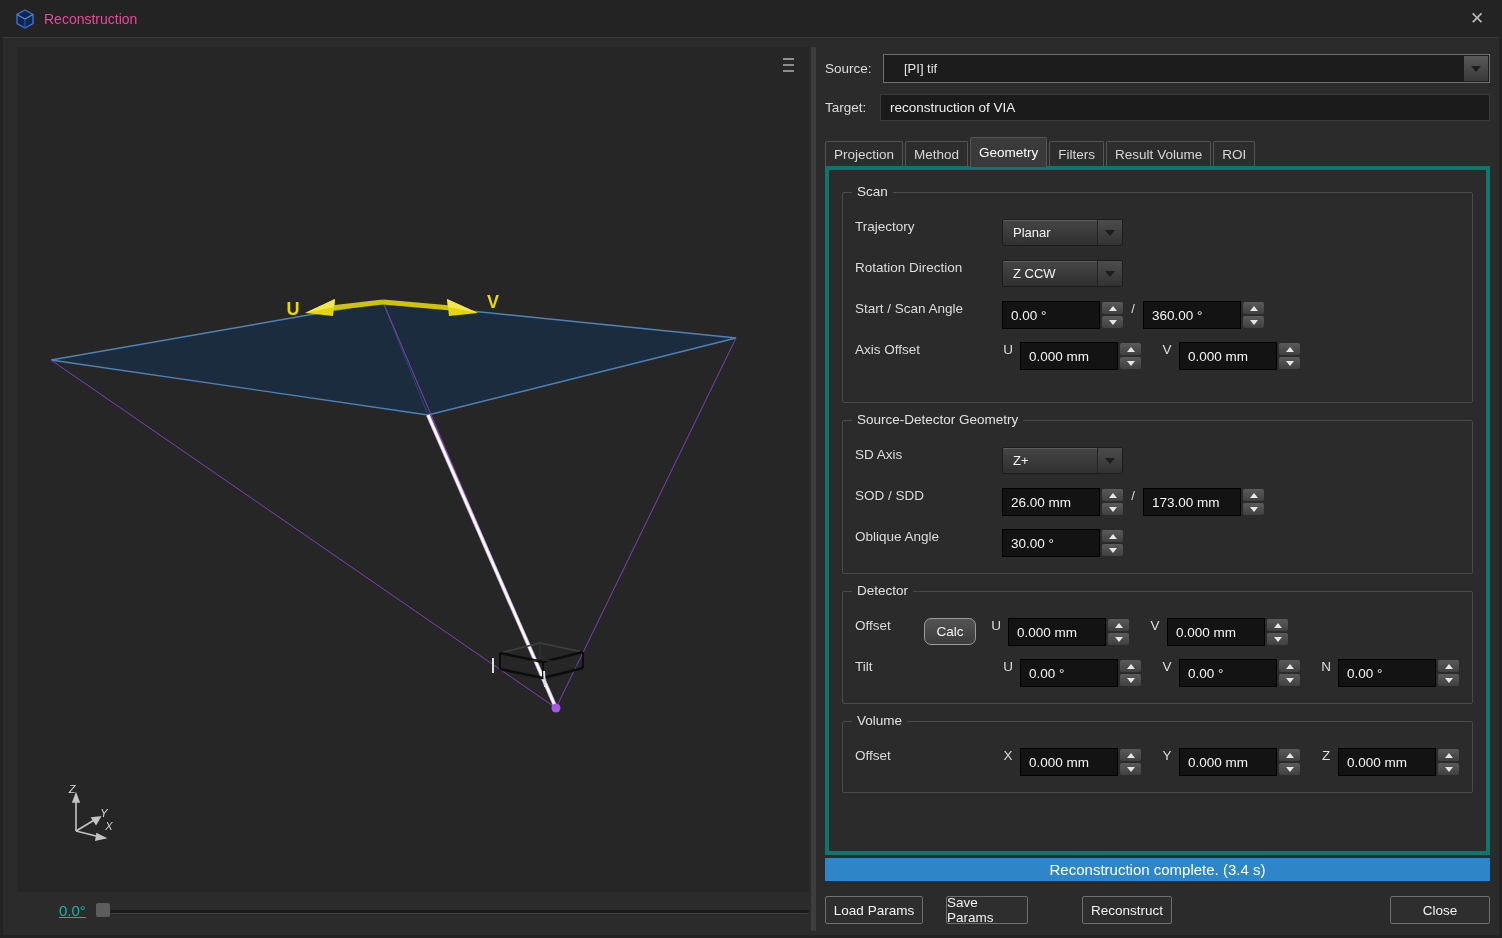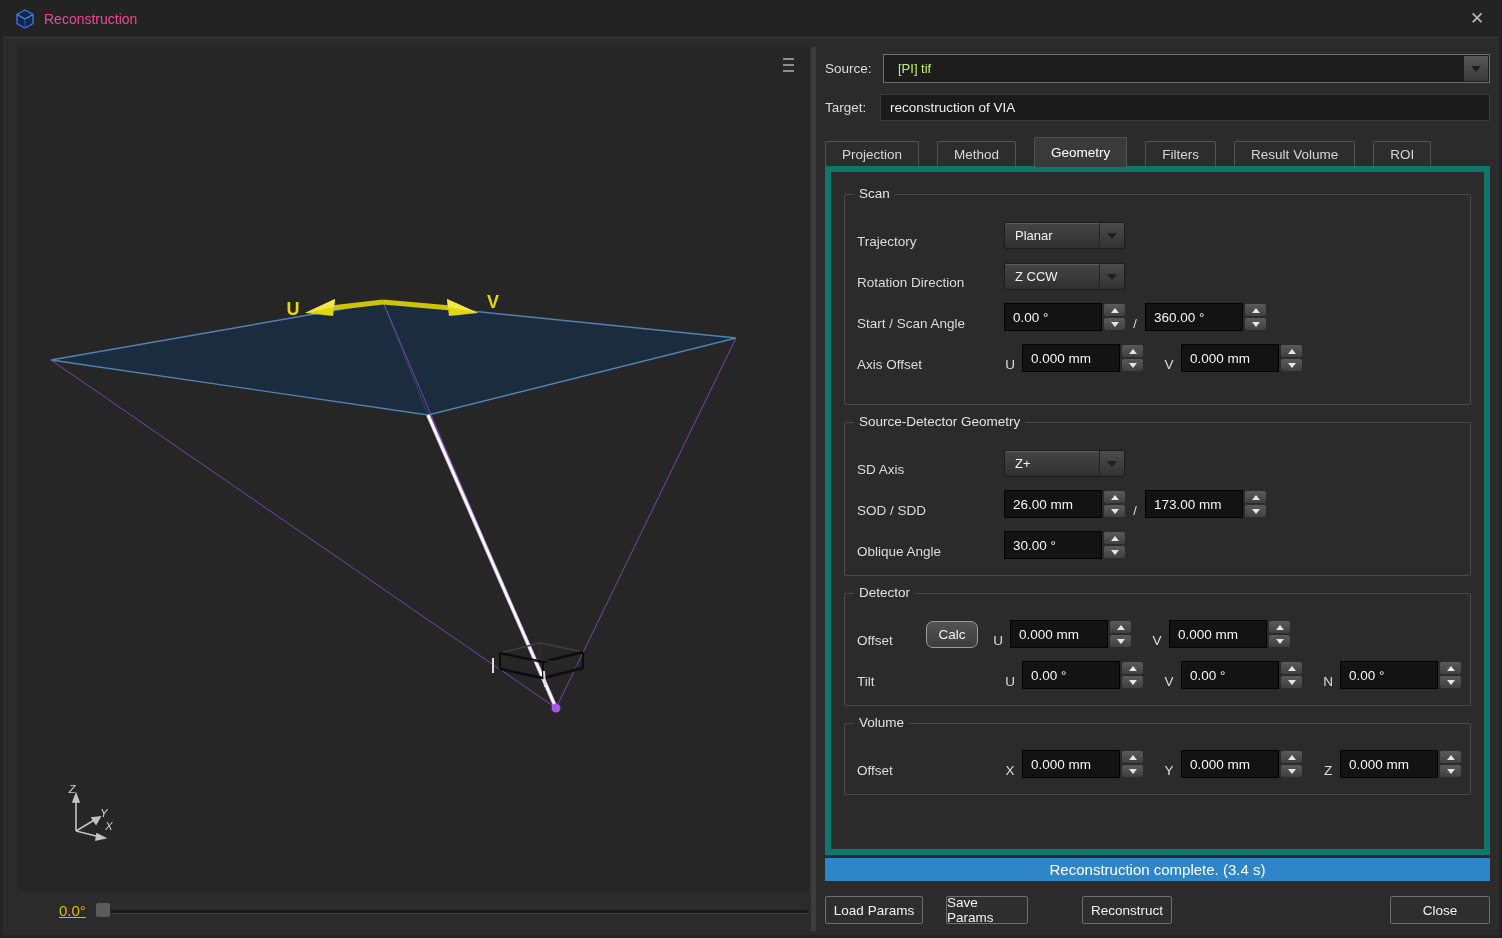--- a/index.html
+++ b/index.html
@@ -31,21 +31,21 @@
   
   .viewport {
     position:absolute; left:14px; top:47px; width:792px; height:845px;
     background:#262626;
   }
   .slider-row {
     position:absolute; left:14px; top:892px; width:792px; height:39px;
     background:#2b2b2b;
   }
   .slider-row .angle-label {
-    position:absolute; left:42px; top:10px; color:#eab308; font-size:15px;text-decoration:underline;
+    position:absolute; left:42px; top:10px; color:#14b8a6; font-size:15px;text-decoration:underline;
   }
   .slider-track {
     position:absolute; left:90px; right:0px; top:18px; height:4px;
     background:#191919; border-bottom:1px solid #3e3e3e; border-radius:2px;
   }
   .slider-handle {
     position:absolute; left:78px; top:10px; width:16px; height:16px;
     background:#5c5c5c; border:1px solid #2a2a2a; border-radius:3px;
   }
   .splitter {
@@ -53,56 +53,56 @@
     background:#3d3d3d;
   }
   
   .panel { position:absolute; left:822px; top:47px; width:665px; height:884px; }
   .src-row { position:absolute; left:0; top:7px; width:665px; height:29px; display:flex; align-items:center; }
   .src-row .lbl-src { width:58px; font-size:13.5px; }
   .combo-src {
     flex:1; height:29px; background:#1c1c1c; border:1px solid #6e6e6e;
     display:flex; align-items:center; position:relative;
   }
-  .combo-src .combo-text { padding-left:14px; color:#bef264; }
+  .combo-src .combo-text { padding-left:20px; color:#e5e5e5; }
   .combo-src .combo-arrow-btn {
     position:absolute; right:1px; top:1px; bottom:1px; width:24px;
     background:linear-gradient(#585858,#3a3a3a); display:flex; align-items:center; justify-content:center;
   }
   .tgt-row { position:absolute; left:0; top:47px; width:665px; height:27px; display:flex; align-items:center; }
   .tgt-row .lbl-tgt { width:55px; font-size:13.5px; }
   .input-tgt {
     flex:1; height:27px; background:#1b1b1b; border:1px solid #3a3a3a;
     color:#f0f0f0; font-size:13.5px; padding-left:9px;
     font-family:"Liberation Sans", sans-serif; outline:none;
   }
   
   .tabs { position:absolute; left:0; top:90px; height:30px; display:flex; align-items:flex-end; }
   .tab {
     background:#2d2d2d; border:1px solid #545454; border-bottom:none;
-    color:#d6d6d6; padding:0 16px; height:26px; line-height:26px;
-    margin-right:18px; font-size:13.5px; border-radius:2px 2px 0 0;
+    color:#d6d6d6; padding:0 8px; height:26px; line-height:26px;
+    margin-right:2px; font-size:13.5px; border-radius:2px 2px 0 0;
   }
   .tab.active {
     background:#3a3a3a; height:30px; line-height:30px; color:#ffffff; z-index:3;
   }
   .tabpane {
     position:absolute; left:0; top:119px; width:665px; height:689px;
-    border:6px solid #0f766e; background:#2b2b2b; padding:22px 13px 16px 13px;
+    border:4px solid #0f766e; background:#2b2b2b; padding:22px 13px 16px 13px;
   }
   
   .group {
     position:relative; border:1px solid #4a4a4a; border-radius:2px;
     padding:26px 12px 0 12px; margin-bottom:17px;
   }
   .group-title {
     position:absolute; top:-9px; left:9px; background:#2b2b2b;
     padding:0 5px; color:#e2e2e2; font-size:13.5px;
   }
-  .row { display:flex; align-items:flex-end; height:28px; margin-bottom:13px; }
+  .row { display:flex; align-items:flex-start; height:28px; margin-bottom:13px; }
   .lbl { width:147px; font-size:13.5px; color:#dcdcdc; flex-shrink:0; }
   .lbl-narrow { width:69px; font-size:13.5px; color:#dcdcdc; flex-shrink:0; }
   .ax { width:12px; text-align:center; margin-right:6px; font-size:13.5px; flex-shrink:0; }
   .sep { width:20px; text-align:center; color:#dcdcdc; flex-shrink:0; }
   .gap20 { width:20px; flex-shrink:0; }
   .gap-tilt { width:78px; flex-shrink:0; }
   
   .combo {
     width:121px; height:27px; display:flex; align-items:center; position:relative;
     background:linear-gradient(#454545,#303030); border:1px solid #1c1c1c;

